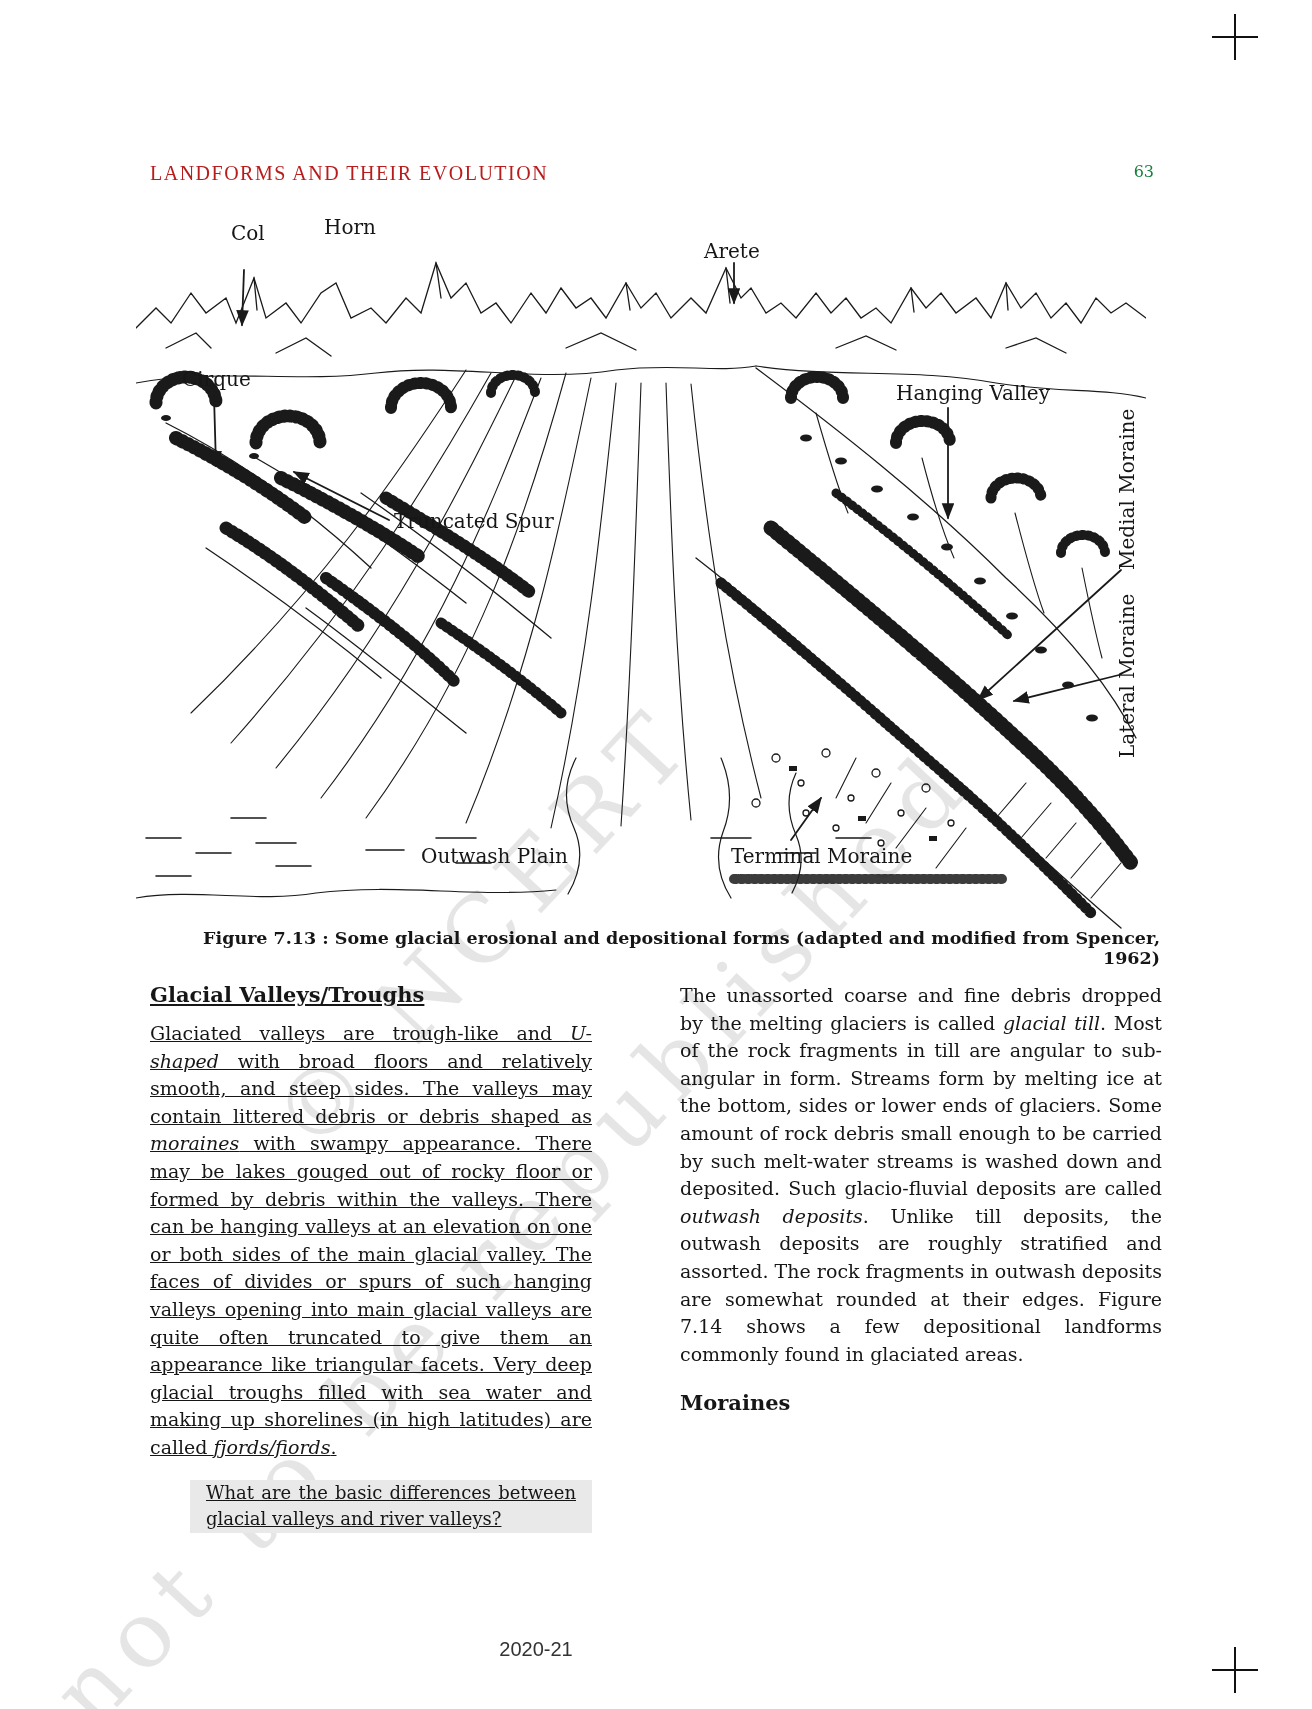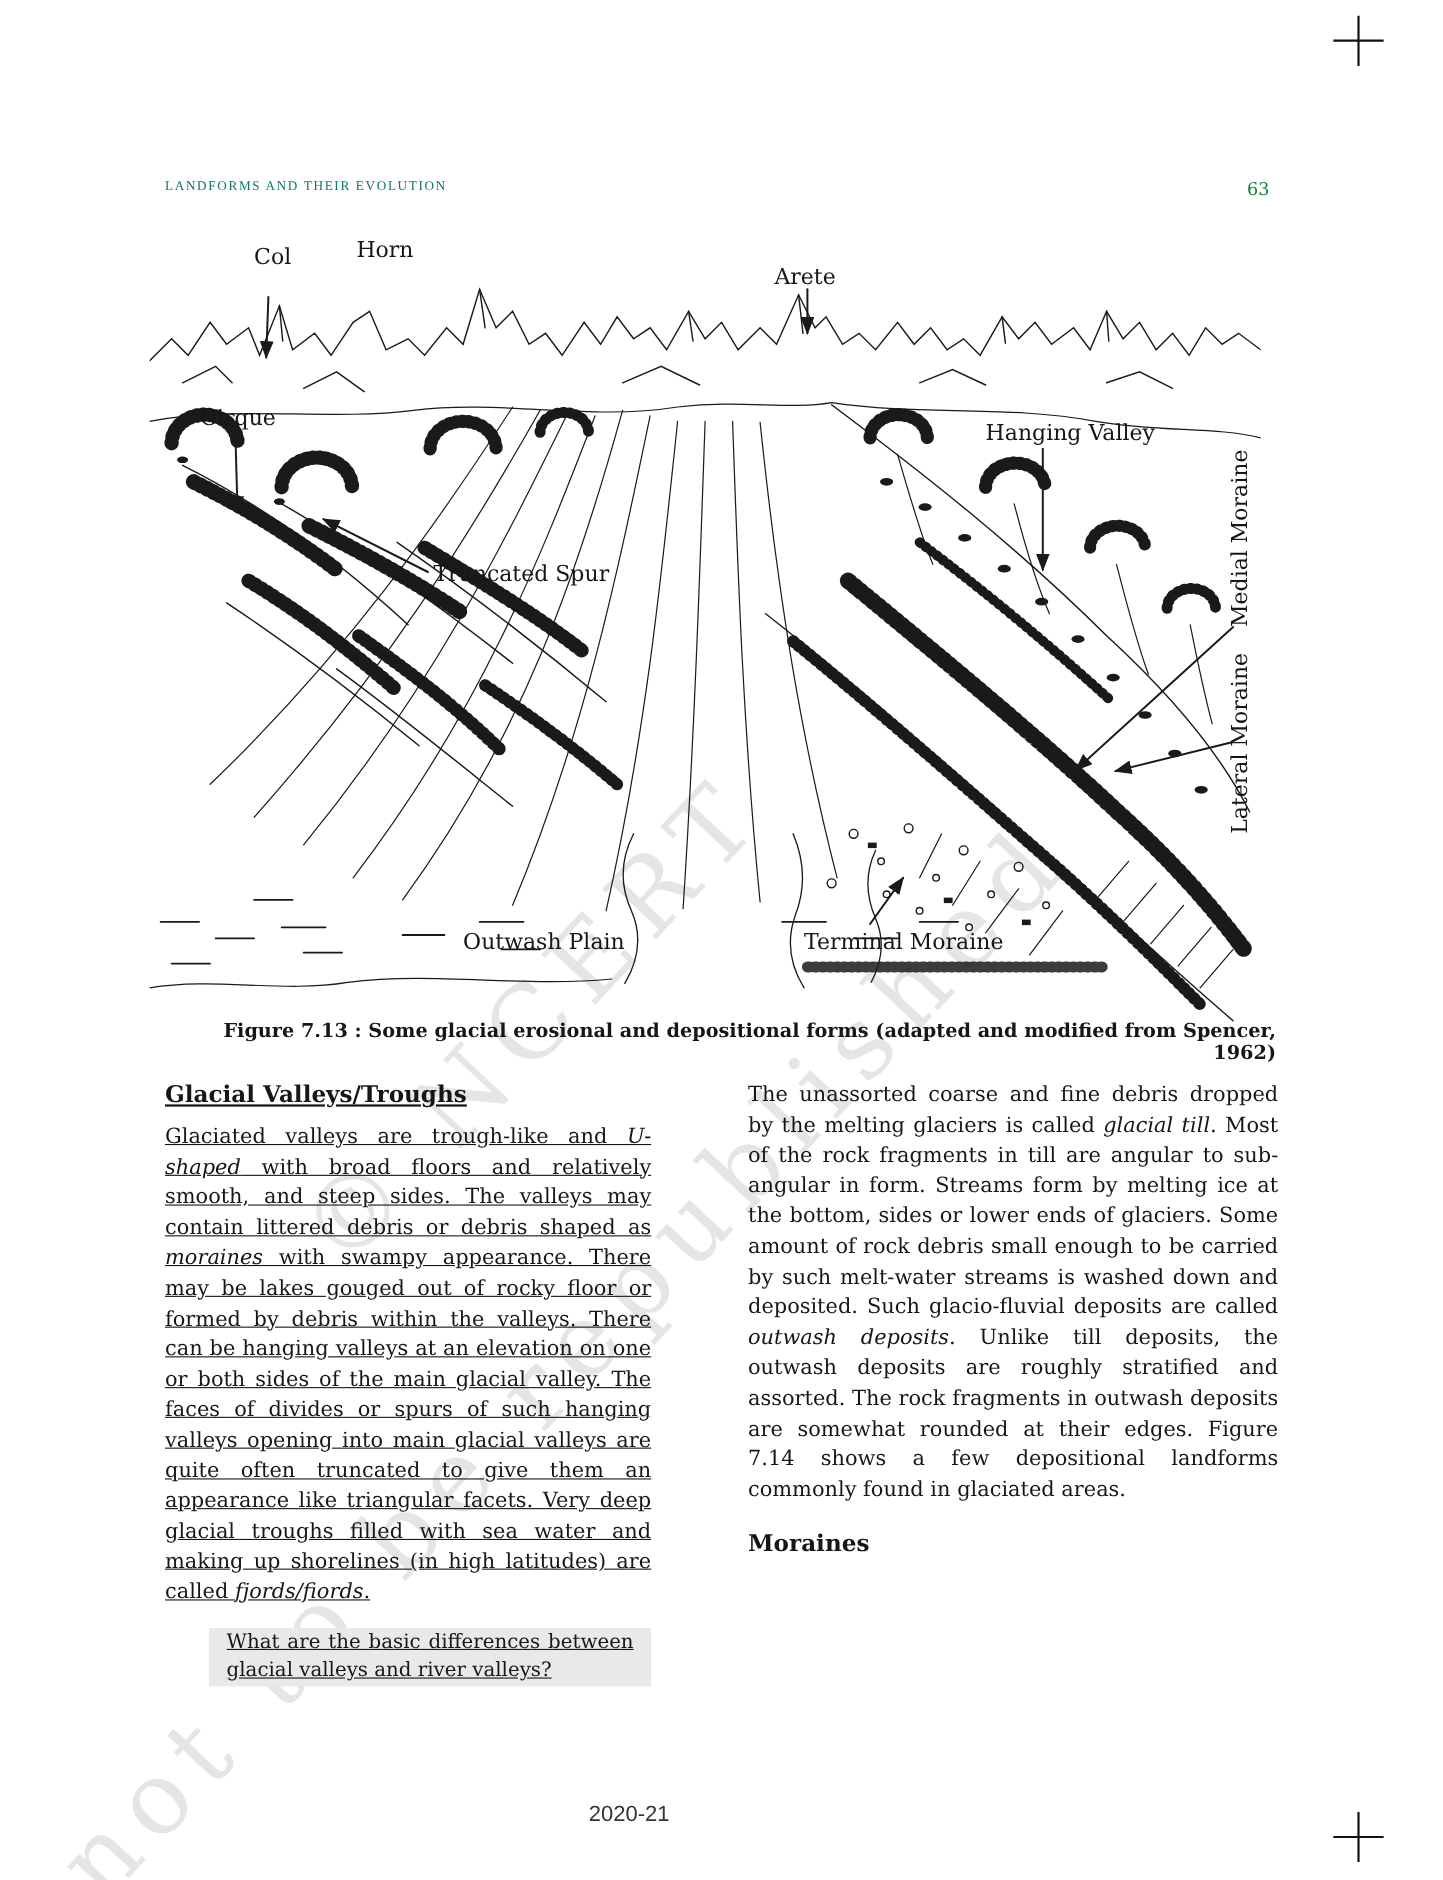--- a/index.html
+++ b/index.html
@@ -5,42 +5,42 @@
   html,body{margin:0;padding:0;background:#ffffff;}
   .page{position:relative;width:1312px;height:1709px;background:#ffffff;overflow:hidden;
         font-family:"DejaVu Serif",serif;color:#161616;}
   
   .wm{position:absolute;z-index:1;color:#c3c3c3;opacity:.42;white-space:nowrap;
       font-family:"DejaVu Serif",serif;font-size:92px;letter-spacing:14px;
       transform:rotate(-47deg);transform-origin:left bottom;pointer-events:none;}
   .content{position:absolute;inset:0;z-index:2;}
   
   .hdr-title{position:absolute;left:150px;top:162px;font-family:"Liberation Serif",serif;
-             font-size:12px;letter-spacing:1.5px;color:#0f766e;}
+             font-size:20px;letter-spacing:1.5px;color:#b91c1c;}
   .hdr-page{position:absolute;right:158px;top:162px;font-size:16px;color:#15803d;}
   
   .fig{position:absolute;left:136px;top:198px;width:1010px;height:732px;}
   .fig svg{display:block;}
   .fig-label{font-family:"DejaVu Serif",serif;font-size:20px;fill:#161616;}
   .caption{position:absolute;left:150px;top:928px;width:1010px;text-align:right;
            font-size:17.5px;font-weight:bold;}
   
   .col{position:absolute;top:982px;font-size:19px;line-height:27.6px;text-align:justify;}
   .col-left{left:150px;width:442px;text-decoration:underline;}
   .col-right{left:680px;width:482px;}
   .col h3{font-size:21px;line-height:26px;margin:0 0 12px 0;font-weight:bold;text-align:left;}
   .col p{margin:0;}
   .it{font-style:italic;}
   .qbox{margin:18px 0 0 40px;background:#e9e9e9;padding:0 16px;font-size:18px;
         line-height:26.5px;text-align:justify;}
   .moraines-h{margin-top:22px !important;}
   .mor-p{margin-top:12px !important;}
   
   .footer{position:absolute;left:0;top:1638px;width:1072px;text-align:center;
-          font-family:"Liberation Sans",sans-serif;font-size:20px;color:#333;margin-left:36px;}
+          font-family:"Liberation Sans",sans-serif;font-size:20px;color:#333;}
   .crop{position:absolute;}
 </style>
 </head>
 <body>
 
 <div class="page">
 
   <div class="wm" style="left:330px;top:1065px;">© NCERT</div>
   <div class="wm" style="left:110px;top:1640px;">not to be republished</div>
 

